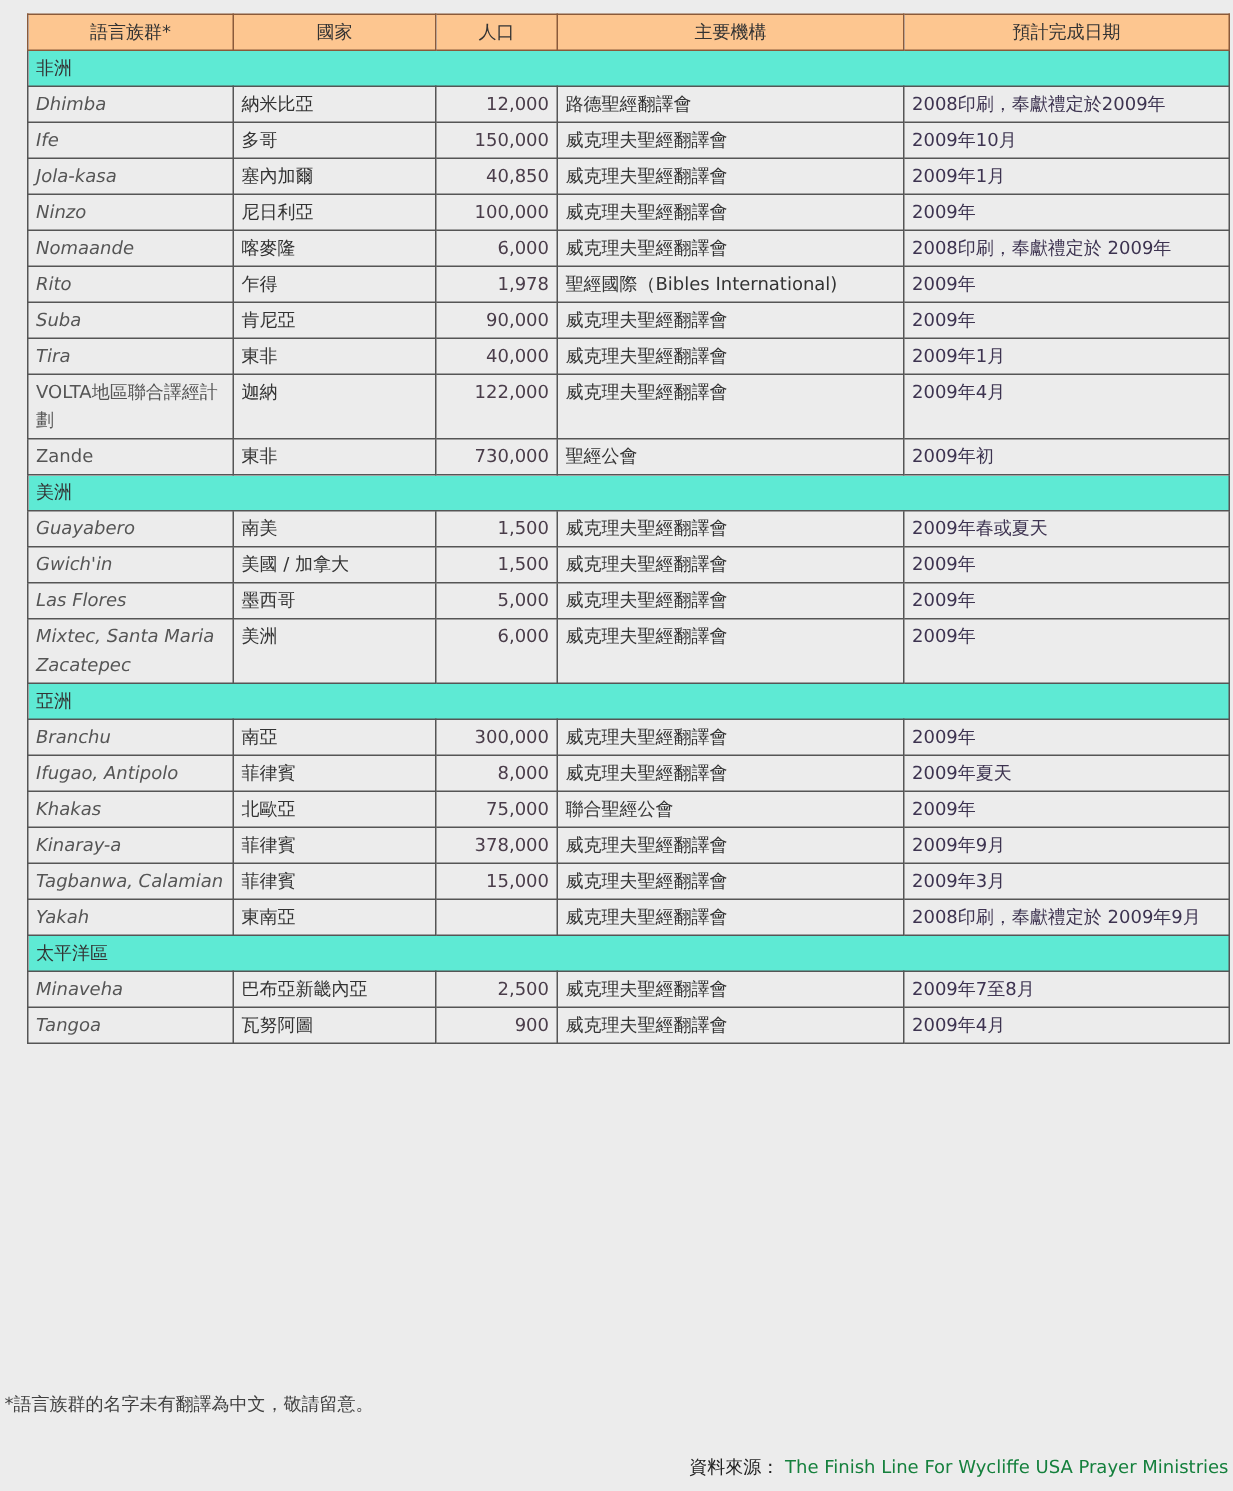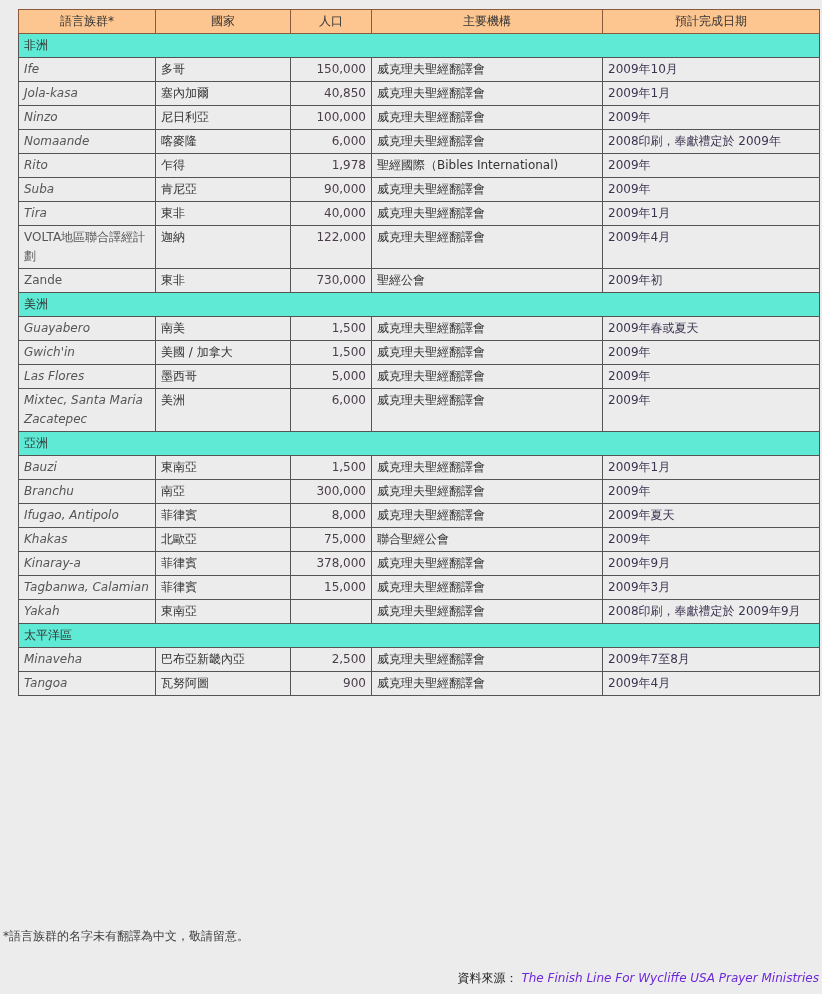--- a/index.html
+++ b/index.html
@@ -45,21 +45,21 @@
   td.date { color: #3d3350; }
   td { background: #ececec; }
   .footnote {
     position: absolute; left: 3px; top: 928px;
     font-size: 12px; color: #404040;
   }
   .source {
     position: absolute; right: 3px; top: 970px;
     font-size: 12px; color: #222;
   }
-  .source .src-name { color: #6d28d9; font-style: italic; }
+  .source .src-name { color: #15803d; }
 </style>
 </head>
 <body>
 
 <table class="main">
   <colgroup>
     <col style="width:137px">
     <col style="width:135px">
     <col style="width:81px">
     <col style="width:231px">
@@ -72,20 +72,27 @@
       <th>人口</th>
       <th>主要機構</th>
       <th>預計完成日期</th>
     </tr>
   </thead>
   <tbody id="tbody">
       <tr>
         <td class="region" colspan="5">非洲</td>
       </tr>
       <tr>
+        <td class="lang">Dhimba</td>
+        <td class="country">納米比亞</td>
+        <td class="pop">12,000</td>
+        <td class="org">路德聖經翻譯會</td>
+        <td class="date">2008印刷，奉獻禮定於2009年</td>
+      </tr>
+      <tr>
         <td class="lang">Ife</td>
         <td class="country">多哥</td>
         <td class="pop">150,000</td>
         <td class="org">威克理夫聖經翻譯會</td>
         <td class="date">2009年10月</td>
       </tr>
       <tr>
         <td class="lang">Jola-kasa</td>
         <td class="country">塞內加爾</td>
         <td class="pop">40,850</td>
@@ -169,27 +176,20 @@
         <td class="lang">Mixtec, Santa Maria Zacatepec</td>
         <td class="country">美洲</td>
         <td class="pop">6,000</td>
         <td class="org">威克理夫聖經翻譯會</td>
         <td class="date">2009年</td>
       </tr>
       <tr>
         <td class="region" colspan="5">亞洲</td>
       </tr>
       <tr>
-        <td class="lang">Bauzi</td>
-        <td class="country">東南亞</td>
-        <td class="pop">1,500</td>
-        <td class="org">威克理夫聖經翻譯會</td>
-        <td class="date">2009年1月</td>
-      </tr>
-      <tr>
         <td class="lang">Branchu</td>
         <td class="country">南亞</td>
         <td class="pop">300,000</td>
         <td class="org">威克理夫聖經翻譯會</td>
         <td class="date">2009年</td>
       </tr>
       <tr>
         <td class="lang">Ifugao, Antipolo</td>
         <td class="country">菲律賓</td>
         <td class="pop">8,000</td>

